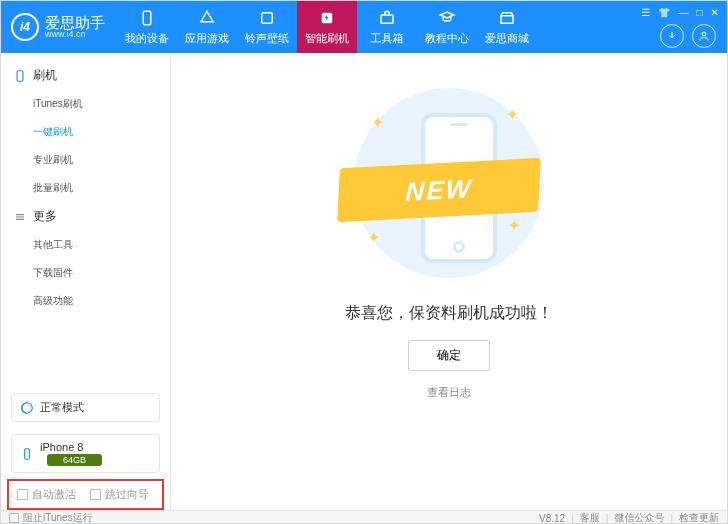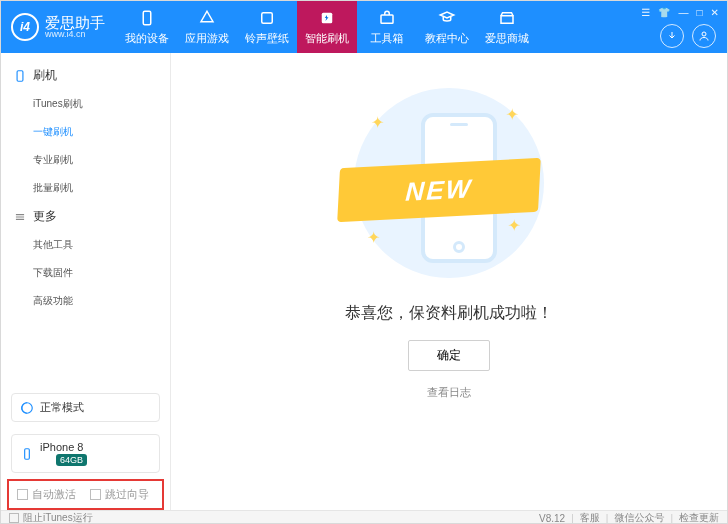--- a/index.html
+++ b/index.html
@@ -21,21 +21,21 @@
   .body { display: flex; height: 457px; }
   .sidebar { width: 170px; border-right: 1px solid #eaeaea; display: flex; flex-direction: column; }
   .sidelist { flex: 1; overflow: auto; padding-top: 8px; }
   .sec-hdr { display: flex; align-items: center; gap: 6px; padding: 6px 12px; font-size: 12px; color: #333; }
   .sec-hdr svg, .status svg { width: 14px; height: 14px; }
   .sec-items { padding-left: 32px; }
   .sec-items .item { padding: 7px 0; font-size: 10px; color: #555; cursor: pointer; }
   .sec-items .item.active { color: #1e8fff; }
 
   .status { border: 1px solid #e6e6e6; border-radius: 4px; margin: 6px 10px; padding: 6px 8px; display: flex; align-items: center; gap: 6px; font-size: 11px; color: #333; cursor: pointer; }
-  .badge { display: inline-block; background: #0f766e; color: #fff; font-size: 9px; padding: 1px 4px; border-radius: 3px; margin-left: 16px; }
+  .badge { display: inline-block; background: #4d7c0f; color: #fff; font-size: 9px; padding: 1px 16px; border-radius: 3px; margin-left: 7px; }
 
   .main { flex: 1; display: flex; flex-direction: column; align-items: center; padding-top: 30px; }
   .illus { position: relative; width: 200px; height: 200px; }
   .circle-bg { width: 190px; height: 190px; border-radius: 50%; background: #e9f4ff; position: absolute; left: 5px; top: 5px; }
   .phone { position: absolute; left: 72px; top: 30px; width: 76px; height: 150px; background: #fff; border: 4px solid #d4e9fb; border-radius: 12px; }
   .phone .speaker { width: 18px; height: 3px; background: #d4e9fb; border-radius: 2px; margin: 6px auto 0; }
   .phone .homebtn { width: 12px; height: 12px; border: 3px solid #d4e9fb; border-radius: 50%; position: absolute; bottom: 6px; left: 50%; transform: translateX(-50%); }
   .ribbon { position: absolute; left: -10px; top: 80px; width: 200px; height: 54px; background: #ffc937; transform: skewX(-6deg) rotate(-3deg); display: flex; align-items: center; justify-content: center; color: #fff; font-weight: 800; font-size: 26px; letter-spacing: 2px; border-radius: 4px; font-style: italic; }
   .spark { position: absolute; color: #ffd65a; font-size: 16px; }
   .spark.s1 { left: 22px; top: 30px; } .spark.s2 { right: 30px; top: 22px; }

